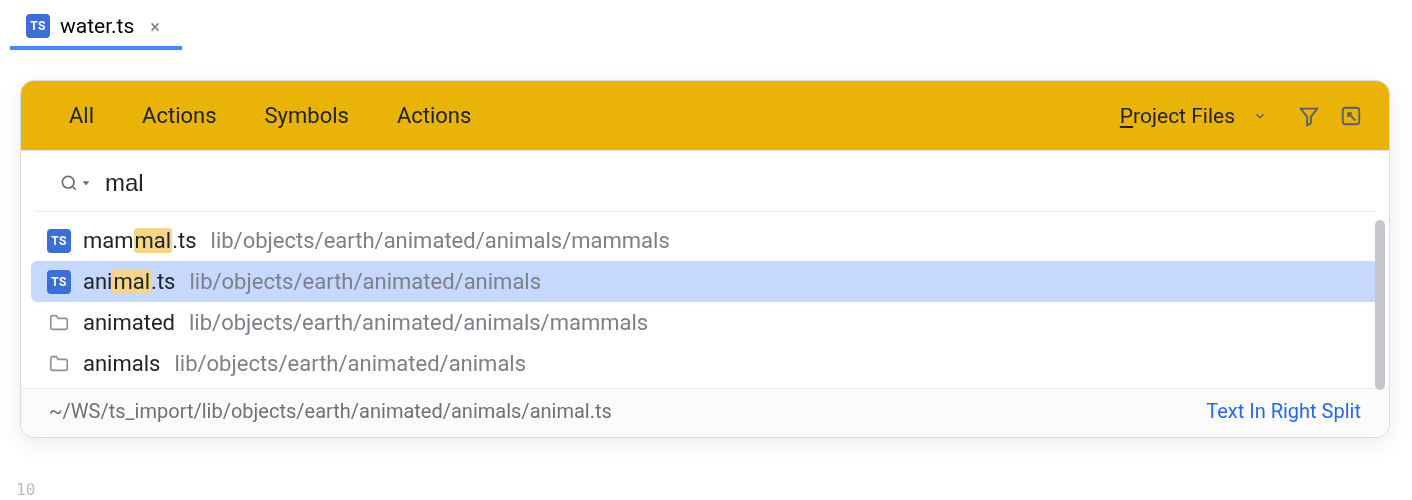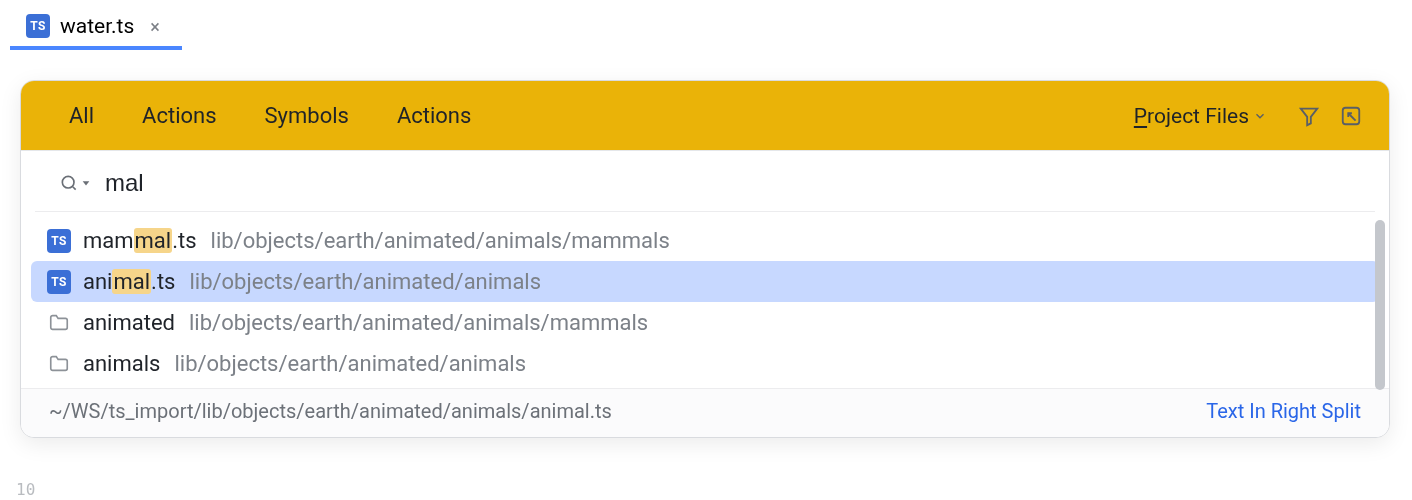--- a/index.html
+++ b/index.html
@@ -97,21 +97,21 @@
     position: absolute;
     left: 12px; right: 12px; bottom: 0;
     height: 5px;
     background: #3b74ff;
     border-radius: 2px;
   }
   .popup-tabs-spacer { flex: 1; }
   .scope-dd {
     display: flex;
     align-items: center;
-    gap: 4px;
+    gap: 18px;
     color: #1f2329;
     cursor: pointer;
     padding-right: 14px;
   }
   .scope-dd .ul { text-decoration: underline; text-underline-offset: 3px; }
   .icon-btn {
     width: 28px; height: 28px;
     display:flex; align-items:center; justify-content:center;
     color:#5a5f66; margin-left: 14px;
     cursor:pointer;

